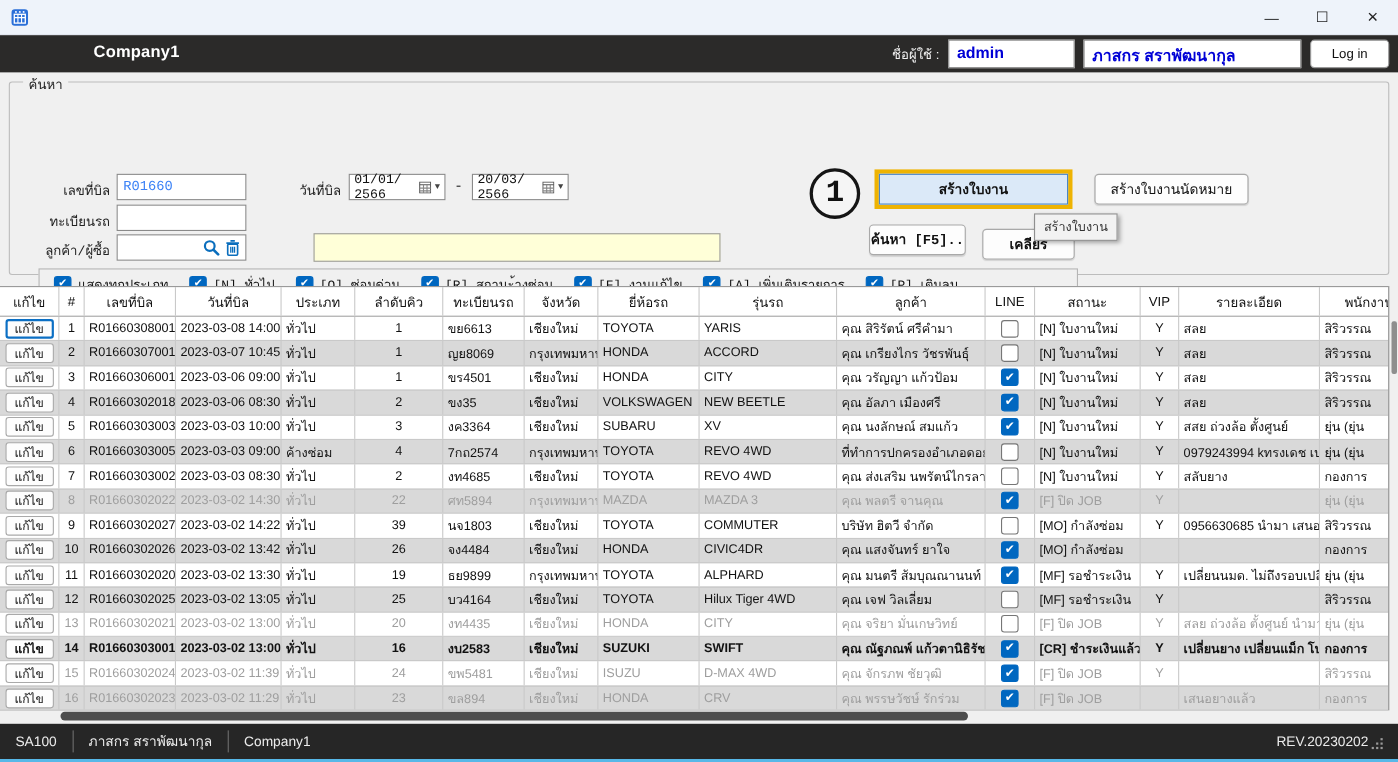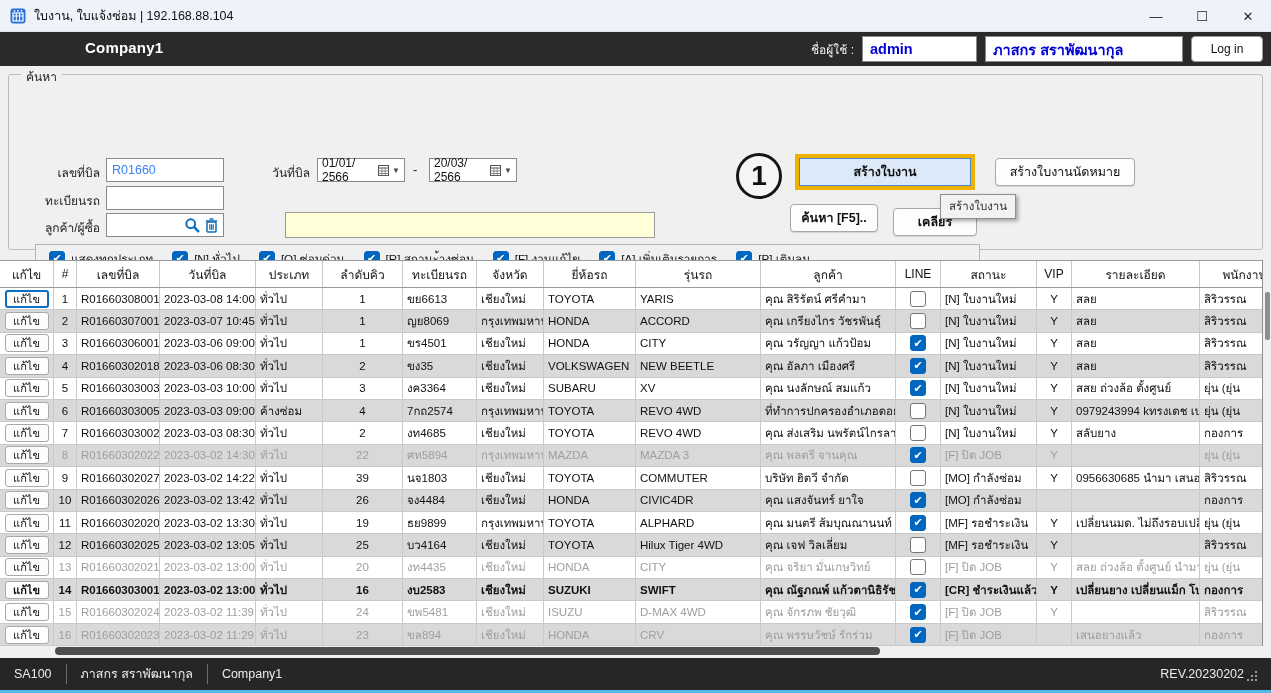--- a/index.html
+++ b/index.html
@@ -17,21 +17,21 @@
   .appheader { position:absolute; left:0; top:32px; width:1271px; height:34px; background:#2b2a29; }
   .company { position:absolute; left:85px; top:7px; color:#fff; font-weight:bold; font-size:15px; letter-spacing:.2px; }
   .user-area { position:absolute; right:8px; top:4px; display:flex; align-items:center; gap:8px; }
   .user-label { color:#f2f2f2; font-size:12px; }
   .ubox { background:#fff; border:1px solid #888; height:26px; display:flex; align-items:center; padding:0 7px; color:#0000d6; font-weight:bold; font-size:14.5px; }
   .ubox.u1 { width:115px; }
   .ubox.u2 { width:198px; }
   .login-btn { width:72px; height:26px; background:#fff; border:1px solid #999; border-radius:4px; font-size:12px; color:#111; display:flex; align-items:center; justify-content:center; }
 
   
-  .searchpanel { position:absolute; left:0; top:66px; width:1271px; height:194px; background:#f0f0f0; }
+  .searchpanel { position:absolute; left:0; top:66px; width:1271px; height:194px; background:#f0f0f0;font-family:Liberation Mono, monospace; }
   .groupbox { position:absolute; left:8px; top:8px; width:1255px; height:176px; border:1px solid #bcbcbc; border-radius:3px; }
   .gb-legend { position:absolute; left:12px; top:-8px; background:#f0f0f0; padding:0 5px; font-size:12px; color:#222; }
   .flabel { position:absolute; font-size:12px; color:#222; text-align:right; }
   .tbox { position:absolute; background:#fff; border:1px solid #8a8a8a; font-size:12.5px; color:#3b82f6; display:flex; align-items:center; padding:0 5px; }
   .datepicker { position:absolute; background:#fff; border:1px solid #8a8a8a; font-size:12px; color:#111; display:flex; align-items:center; padding:0 4px; gap:3px; }
   .datepicker .dval { flex:1; }
   .dash { position:absolute; font-size:13px; color:#222; }
   .icon-btn { display:flex; align-items:center; }
   .yellowbox { position:absolute; background:#ffffd8; border:1px solid #9a9a9a; }
   .btn { position:absolute; background:#fdfdfd; border:1px solid #a9a9a9; border-radius:4px; font-size:12.5px; color:#111; display:flex; align-items:center; justify-content:center; }
@@ -93,21 +93,20 @@
           <rect x="0.5" y="0.5" width="15" height="15" rx="3" fill="#2a6fd8"></rect>
           <rect x="3" y="5" width="10" height="8" fill="none" stroke="#fff" stroke-width="1.2"></rect>
           <line x1="3" y1="8" x2="13" y2="8" stroke="#fff" stroke-width="1"></line>
           <line x1="6.3" y1="5" x2="6.3" y2="13" stroke="#fff" stroke-width="1"></line>
           <line x1="9.6" y1="5" x2="9.6" y2="13" stroke="#fff" stroke-width="1"></line>
           <circle cx="4.5" cy="2.8" r="0.9" fill="#fff"></circle>
           <circle cx="8" cy="2.8" r="0.9" fill="#fff"></circle>
           <circle cx="11.5" cy="2.8" r="0.9" fill="#fff"></circle>
         </svg>
     </span>
-    <span class="ttext">ใบงาน, ใบแจ้งซ่อม | 192.168.88.104</span>
     <div class="win-controls">
       <div class="win-btn">—</div>
       <div class="win-btn">☐</div>
       <div class="win-btn">✕</div>
     </div>
   </div>
 
   <div class="appheader">
     <span class="company">Company1</span>
     <div class="user-area">

